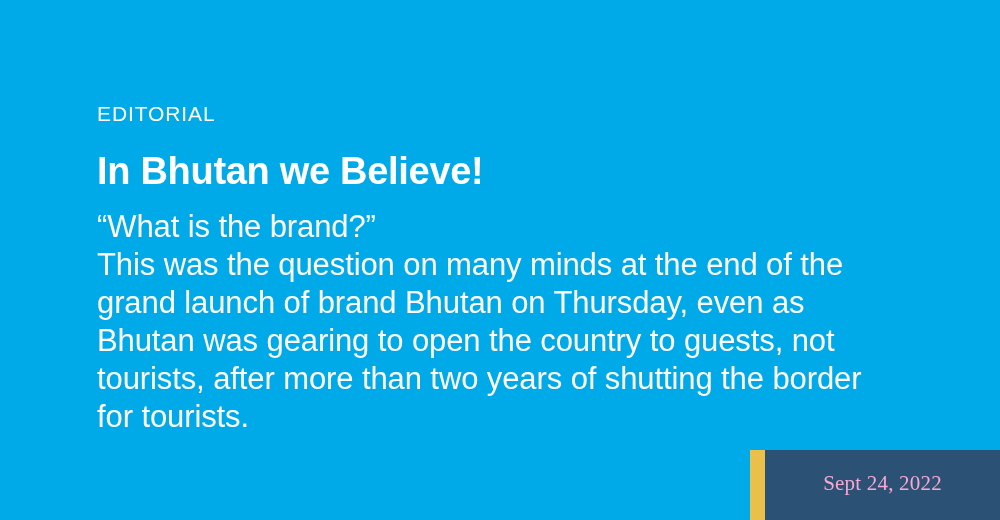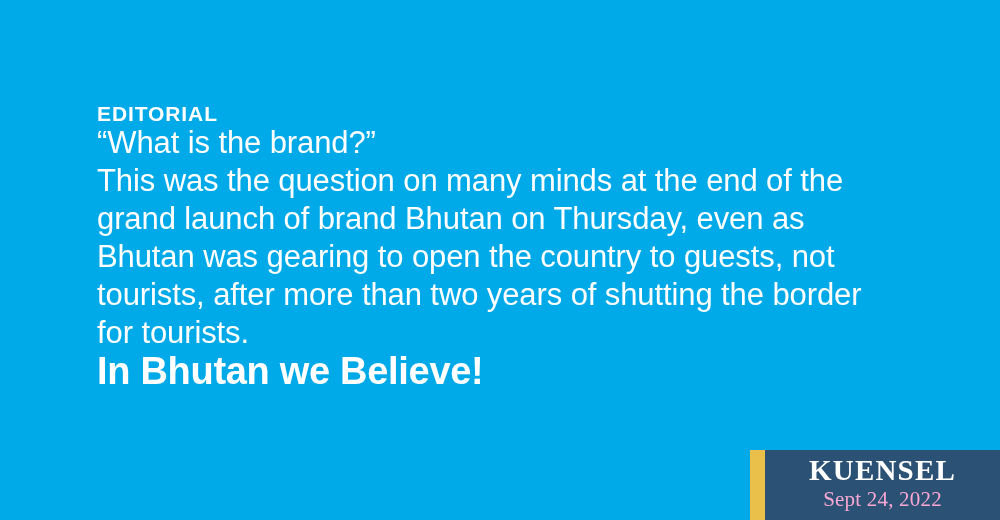--- a/index.html
+++ b/index.html
@@ -20,25 +20,25 @@
     overflow: hidden;
   }
   #content {
     position: absolute;
     left: 97px;
     top: 103px;
     width: 800px;
   }
   #kicker {
     font-size: 21px;
-    font-weight: bold;
+    font-weight: normal;
     color: #ffffff;
     letter-spacing: 0.9px;
     line-height: 1.0;
-    margin: 0 0 0 0;
+    margin: 0 0 28px 0;
     text-transform: uppercase;
     white-space: nowrap;
   }
   #headline {
     font-size: 38px;
     font-weight: bold;
     color: #ffffff;
     line-height: 1.0;
     letter-spacing: -0.3px;
     margin: 0 0 18px 0;
@@ -99,30 +99,29 @@
     white-space: nowrap;
   }
 </style>
 </head>
 <body>
 
 <div id="card">
 
   <div id="content">
     <div id="kicker">EDITORIAL</div>
+    <div id="headline">In Bhutan we Believe!</div>
     <div id="body-text">“What is the brand?”
 This was the question on many minds at the end of the
 grand launch of brand Bhutan on Thursday, even as
 Bhutan was gearing to open the country to guests, not
 tourists, after more than two years of shutting the border
 for tourists.</div>
-    <div id="headline">In Bhutan we Believe!</div>
   </div>
 
   <div id="logo-block">
     <div id="logo-accent-bar"></div>
     <div id="logo-panel">
-      <div id="masthead">KUENSEL</div>
       <div id="issue-date">Sept 24, 2022</div>
     </div>
   </div>
 
 </div>
 
 </body></html>

